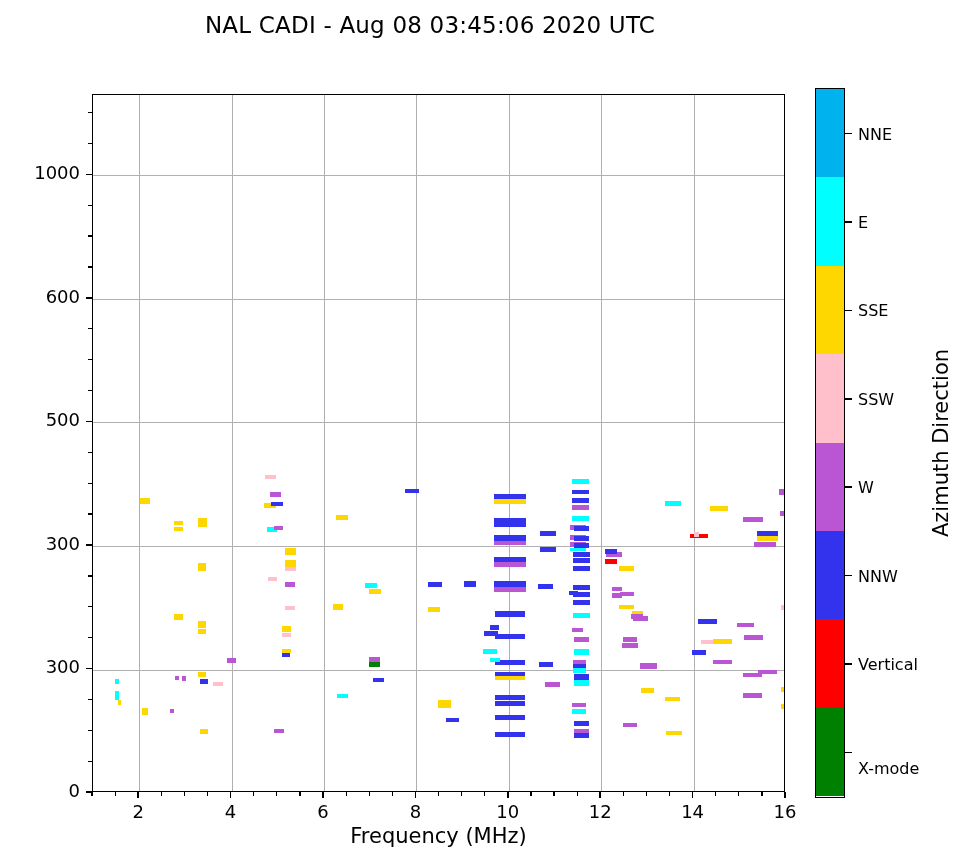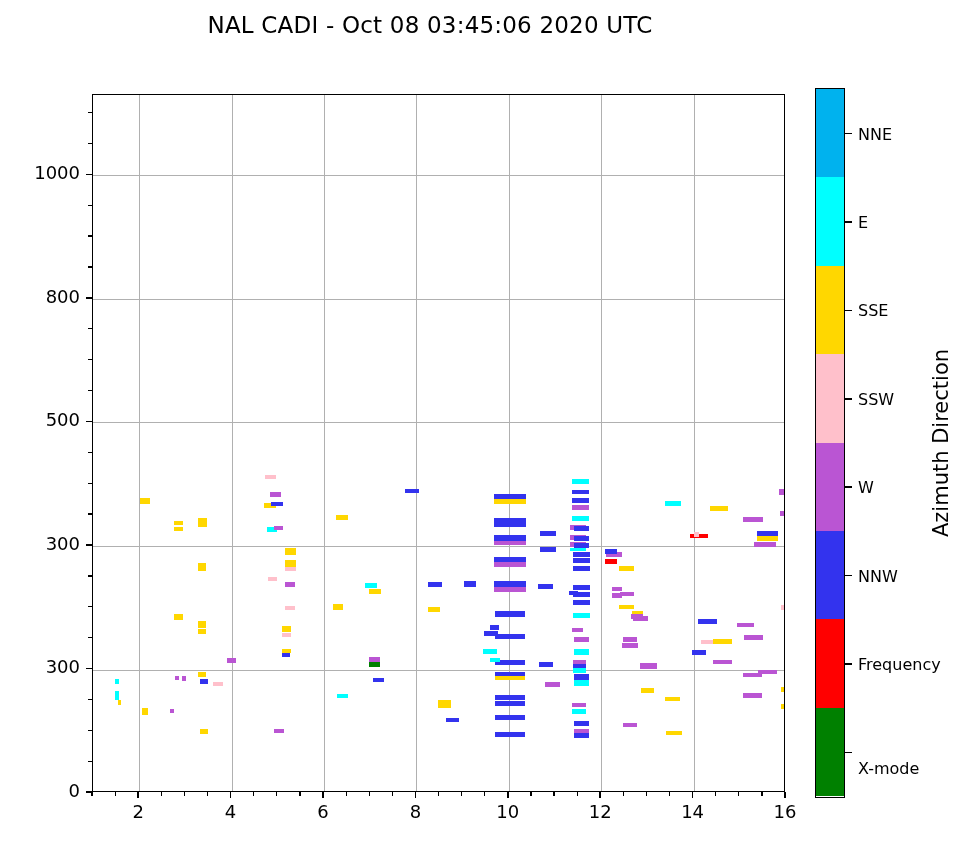--- a/index.html
+++ b/index.html
@@ -67,21 +67,21 @@
     transform:translate(-50%,-50%) rotate(-90deg);
     transform-origin:center center;
     font-size:21px;color:#000;white-space:nowrap;
   }
 </style>
 </head>
 <body>
 
 <div id="root">
 
-  <div id="title">NAL CADI - Oct 08 03:45:06 2020 UTC</div>
+  <div id="title">NAL CADI - Aug 08 03:45:06 2020 UTC</div>
 
   <div id="plot">
     <div id="gridlines">
         <div class="gridline h" style="top: 574.5px;"></div>
         <div class="gridline h" style="top: 450.9px;"></div>
         <div class="gridline h" style="top: 327.4px;"></div>
         <div class="gridline h" style="top: 203.8px;"></div>
         <div class="gridline h" style="top: 80.3px;"></div>
         <div class="gridline v" style="left: 46.2px;"></div>
         <div class="gridline v" style="left: 138.6px;"></div>
@@ -251,21 +251,21 @@
   <div id="axis-deco">
       <div class="tick y" style="left: 86px; top: 791.2px;"></div>
       <div class="ylab" style="right: 878px; top: 780px;">0</div>
       <div class="tick y" style="left: 86px; top: 667.66px;"></div>
       <div class="ylab" style="right: 878px; top: 656.46px;">300</div>
       <div class="tick y" style="left: 86px; top: 544.12px;"></div>
       <div class="ylab" style="right: 878px; top: 532.92px;">300</div>
       <div class="tick y" style="left: 86px; top: 420.581px;"></div>
       <div class="ylab" style="right: 878px; top: 409.381px;">500</div>
       <div class="tick y" style="left: 86px; top: 297.041px;"></div>
-      <div class="ylab" style="right: 878px; top: 285.841px;">800</div>
+      <div class="ylab" style="right: 878px; top: 285.841px;">600</div>
       <div class="tick y" style="left: 86px; top: 173.501px;"></div>
       <div class="ylab" style="right: 878px; top: 162.301px;">1000</div>
       <div class="tick ym" style="left: 88px; top: 760.515px;"></div>
       <div class="tick ym" style="left: 88px; top: 729.63px;"></div>
       <div class="tick ym" style="left: 88px; top: 698.745px;"></div>
       <div class="tick ym" style="left: 88px; top: 636.975px;"></div>
       <div class="tick ym" style="left: 88px; top: 606.09px;"></div>
       <div class="tick ym" style="left: 88px; top: 575.205px;"></div>
       <div class="tick ym" style="left: 88px; top: 513.435px;"></div>
       <div class="tick ym" style="left: 88px; top: 482.55px;"></div>
@@ -312,20 +312,21 @@
       <div class="tick xm" style="left: 553.4px; top: 792px;"></div>
       <div class="tick xm" style="left: 576.5px; top: 792px;"></div>
       <div class="tick xm" style="left: 622.7px; top: 792px;"></div>
       <div class="tick xm" style="left: 645.8px; top: 792px;"></div>
       <div class="tick xm" style="left: 668.9px; top: 792px;"></div>
       <div class="tick xm" style="left: 715.1px; top: 792px;"></div>
       <div class="tick xm" style="left: 738.2px; top: 792px;"></div>
       <div class="tick xm" style="left: 761.3px; top: 792px;"></div>
     </div>
 
+  <div id="xtitle-wrap">Frequency (MHz)</div>
 
   <div id="cbar">
       <div class="cseg" style="top: 0px; height: 88.4px; background: rgb(0, 178, 238);"></div>
       <div class="cseg" style="top: 88.4px; height: 88.4px; background: rgb(0, 255, 255);"></div>
       <div class="cseg" style="top: 176.8px; height: 88.4px; background: rgb(255, 215, 0);"></div>
       <div class="cseg" style="top: 265.2px; height: 88.4px; background: rgb(255, 192, 203);"></div>
       <div class="cseg" style="top: 353.6px; height: 88.4px; background: rgb(186, 85, 211);"></div>
       <div class="cseg" style="top: 442px; height: 88.4px; background: rgb(51, 51, 238);"></div>
       <div class="cseg" style="top: 530.4px; height: 88.4px; background: rgb(255, 0, 0);"></div>
       <div class="cseg" style="top: 618.8px; height: 88.4px; background: rgb(0, 128, 0);"></div>
@@ -338,16 +339,16 @@
     <div class="clab" style="position: absolute; left: 858px; top: 222px;">E</div>
     <div class="ctick" style="position: absolute; left: 845px; top: 309.6px; width: 7px; height: 1.5px; background: rgb(0, 0, 0);"></div>
     <div class="clab" style="position: absolute; left: 858px; top: 310.4px;">SSE</div>
     <div class="ctick" style="position: absolute; left: 845px; top: 398px; width: 7px; height: 1.5px; background: rgb(0, 0, 0);"></div>
     <div class="clab" style="position: absolute; left: 858px; top: 398.8px;">SSW</div>
     <div class="ctick" style="position: absolute; left: 845px; top: 486.4px; width: 7px; height: 1.5px; background: rgb(0, 0, 0);"></div>
     <div class="clab" style="position: absolute; left: 858px; top: 487.2px;">W</div>
     <div class="ctick" style="position: absolute; left: 845px; top: 574.8px; width: 7px; height: 1.5px; background: rgb(0, 0, 0);"></div>
     <div class="clab" style="position: absolute; left: 858px; top: 575.6px;">NNW</div>
     <div class="ctick" style="position: absolute; left: 845px; top: 663.2px; width: 7px; height: 1.5px; background: rgb(0, 0, 0);"></div>
-    <div class="clab" style="position: absolute; left: 858px; top: 664px;">Frequency</div>
+    <div class="clab" style="position: absolute; left: 858px; top: 664px;">Vertical</div>
     <div class="ctick" style="position: absolute; left: 845px; top: 751.6px; width: 7px; height: 1.5px; background: rgb(0, 0, 0);"></div>
     <div class="clab" style="position: absolute; left: 858px; top: 768px;">X-mode</div>
   </div>
 
 </body></html>

